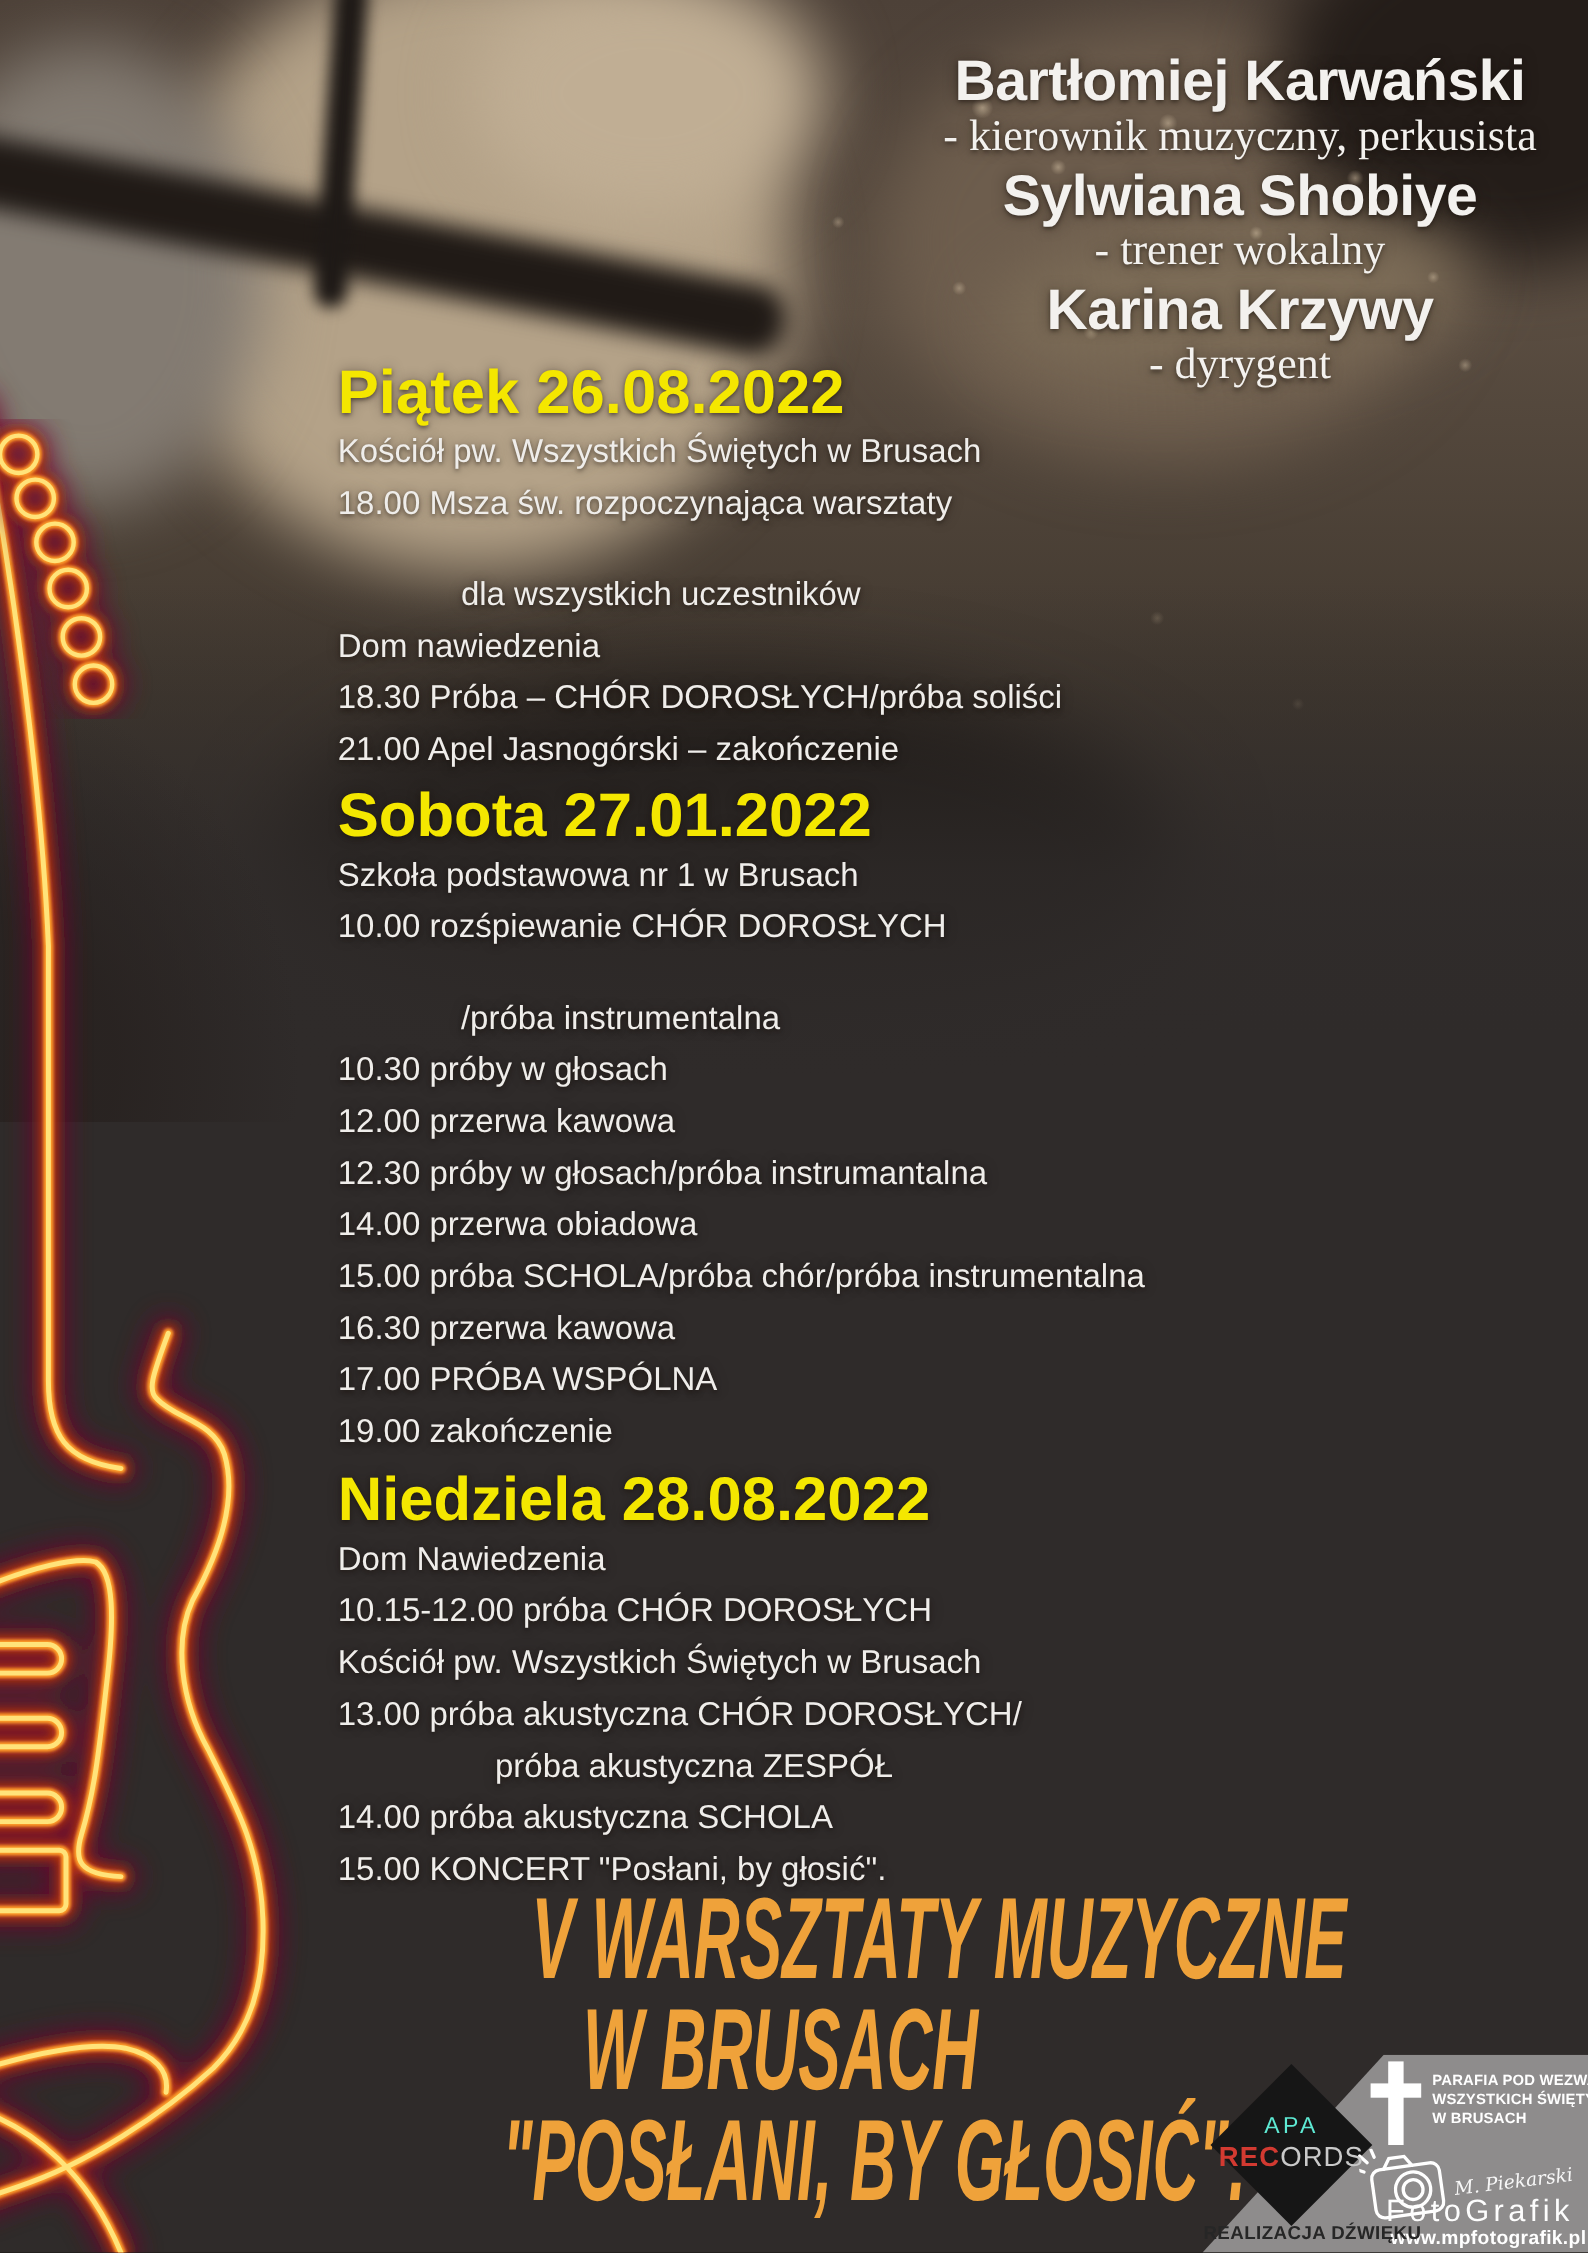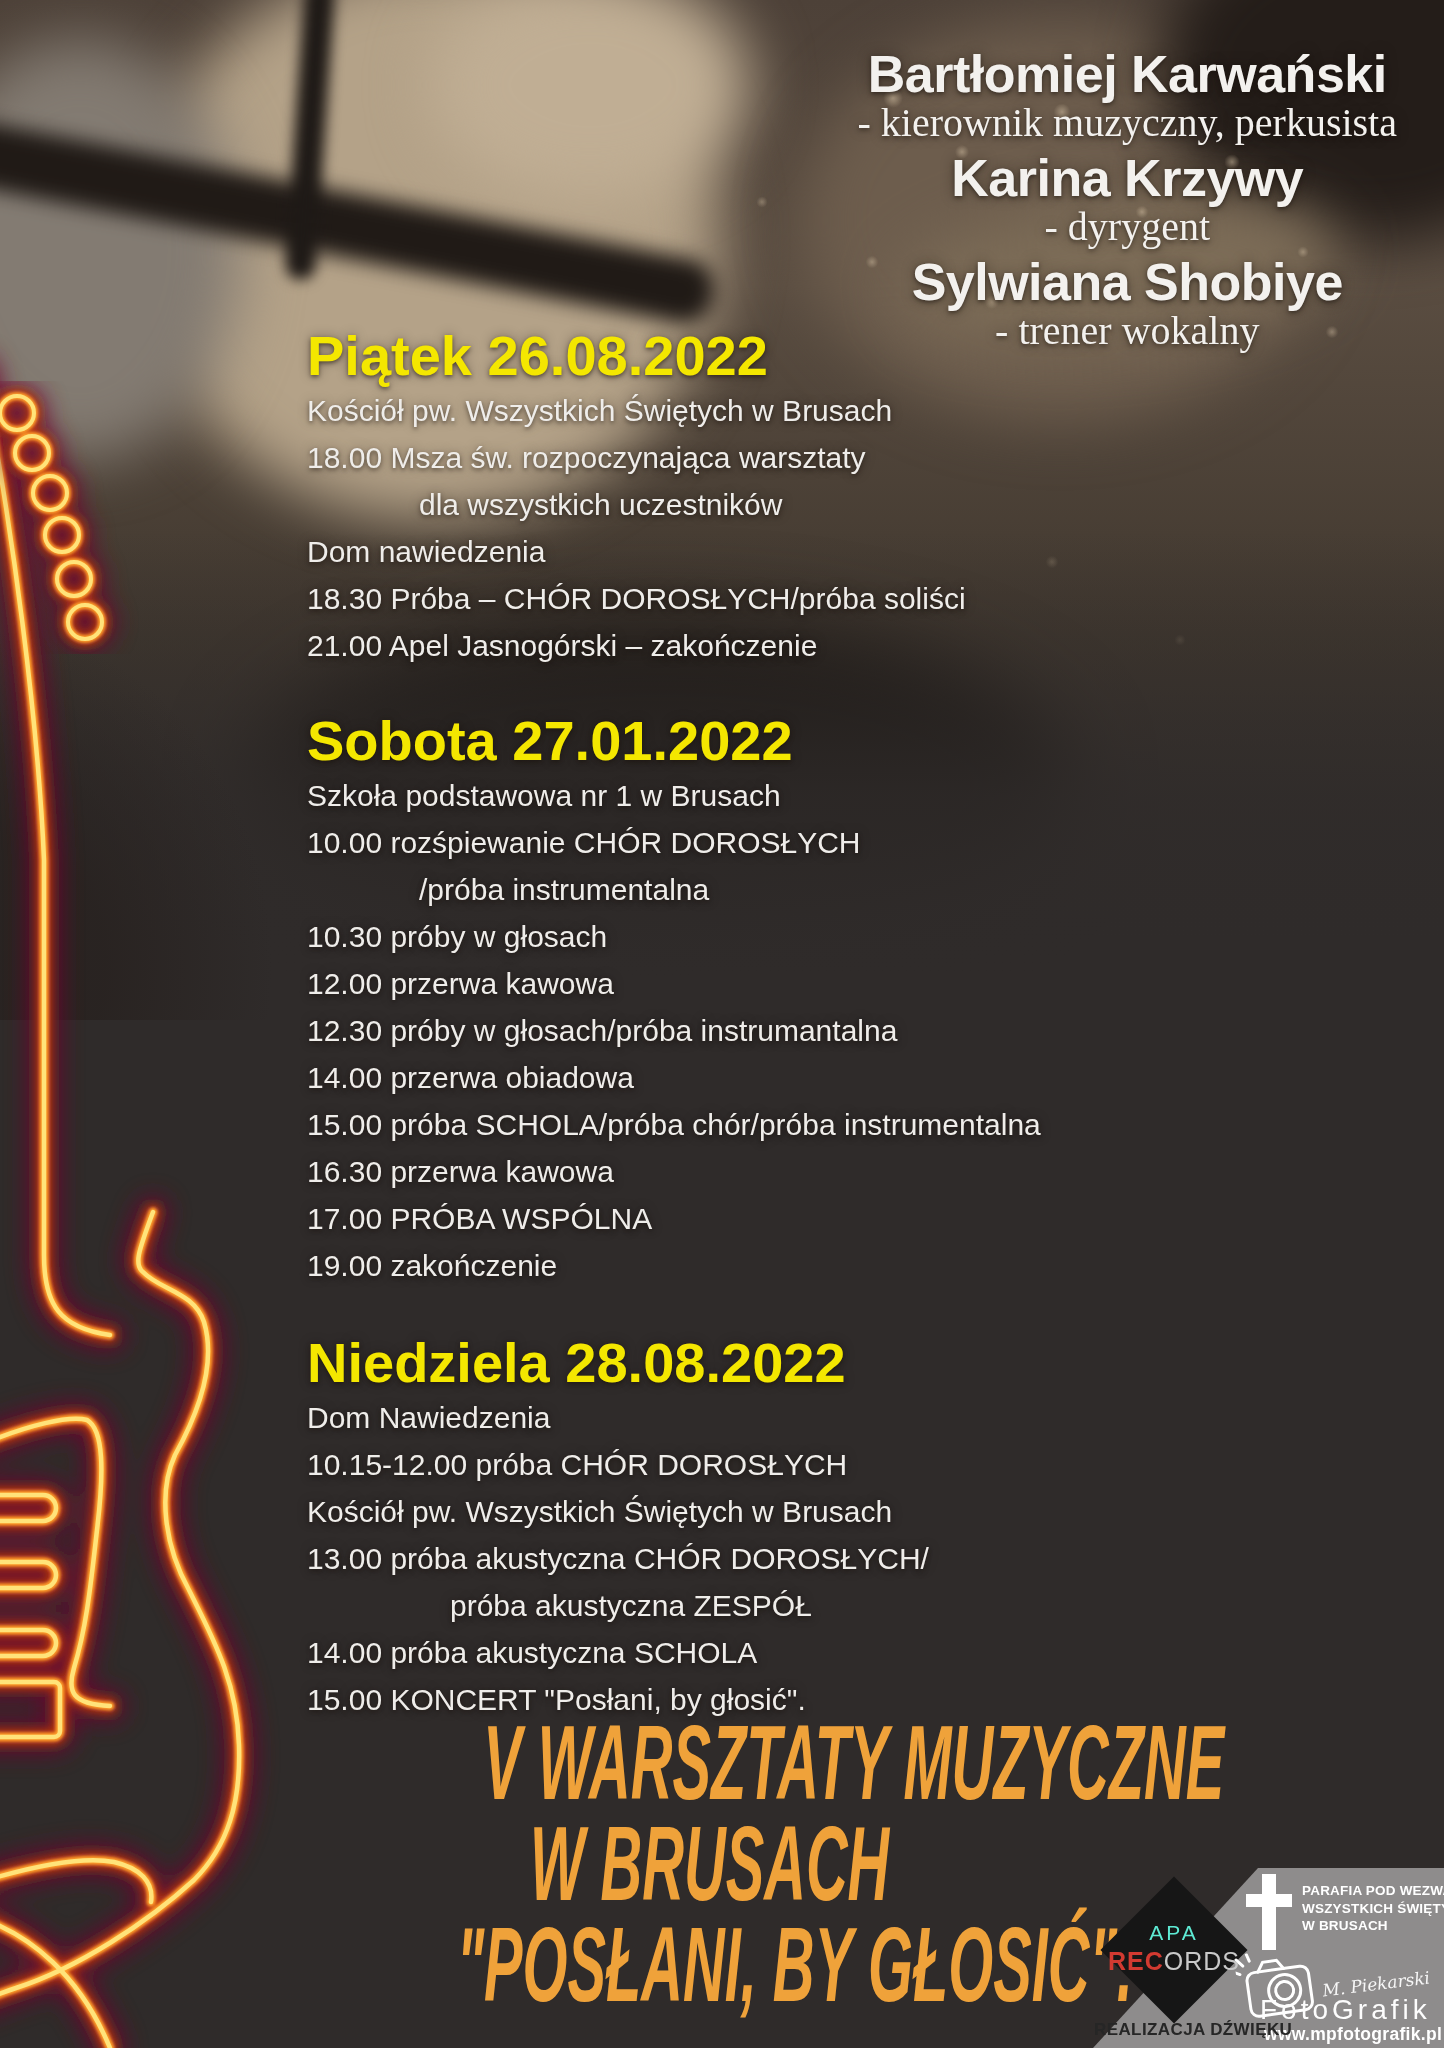--- a/index.html
+++ b/index.html
@@ -35,21 +35,21 @@
   .instructors{position:absolute;top:46px;right:47px;z-index:5;text-align:center;
     color:#f3f1ee;text-shadow:0 2px 4px rgba(25,18,12,.55),0 0 14px rgba(25,18,12,.4);}
   .instr-name{font-size:52px;font-weight:bold;line-height:56px;letter-spacing:-.5px;}
   .instr-role{font-size:40px;line-height:42px;margin-bottom:6px;font-family:Liberation Serif, serif;}
 
   
   .sched{position:absolute;left:307px;z-index:5;
     color:#efedea;text-shadow:0 2px 4px rgba(25,18,12,.55),0 0 12px rgba(25,18,12,.35);}
   .day-heading{font-size:56px;line-height:62px;color:#f4e700;white-space:nowrap;font-weight:bold;}
   .sched-line{font-size:30px;line-height:47px;white-space:nowrap;}
-  .ind1{padding-left:112px;}
+  .ind1{padding-left:112px;margin-top:36px;}
   .ind2{padding-left:143px;}
   .block-piatek{top:325px;}
   .block-sobota{top:710px;}
   .block-niedziela{top:1332px;}
 
   
   .big-title{position:absolute;left:180px;top:1712px;width:1060px;z-index:5;
     text-align:center;color:#efa23a;}
   .title-line{font-size:105px;line-height:101px;font-weight:bold;font-style:italic;
     white-space:nowrap;}
@@ -140,26 +140,26 @@
     <use href="#rings" stroke="#ff9e2a" stroke-width="8" filter="url(#b1)"></use>
     <use href="#rings" stroke="#ffe37a" stroke-width="4"></use>
   </svg>
 
   <div class="instructors">
     <div>
       <div class="instr-name">Bartłomiej Karwański</div>
       <div class="instr-role">- kierownik muzyczny, perkusista</div>
     </div>
     <div>
+      <div class="instr-name">Sylwiana Shobiye</div>
+      <div class="instr-role">- trener wokalny</div>
+    </div>
+    <div>
       <div class="instr-name">Karina Krzywy</div>
       <div class="instr-role">- dyrygent</div>
-    </div>
-    <div>
-      <div class="instr-name">Sylwiana Shobiye</div>
-      <div class="instr-role">- trener wokalny</div>
     </div>
   </div>
 
   <div class="sched block-piatek">
     <div class="day-heading">Piątek 26.08.2022</div>
     <div class="sched-line">Kościół pw. Wszystkich Świętych w Brusach</div>
     <div class="sched-line">18.00 Msza św. rozpoczynająca warsztaty</div>
     <div class="sched-line ind1">dla wszystkich uczestników</div>
     <div class="sched-line">Dom nawiedzenia</div>
     <div class="sched-line">18.30 Próba – CHÓR DOROSŁYCH/próba soliści</div>

